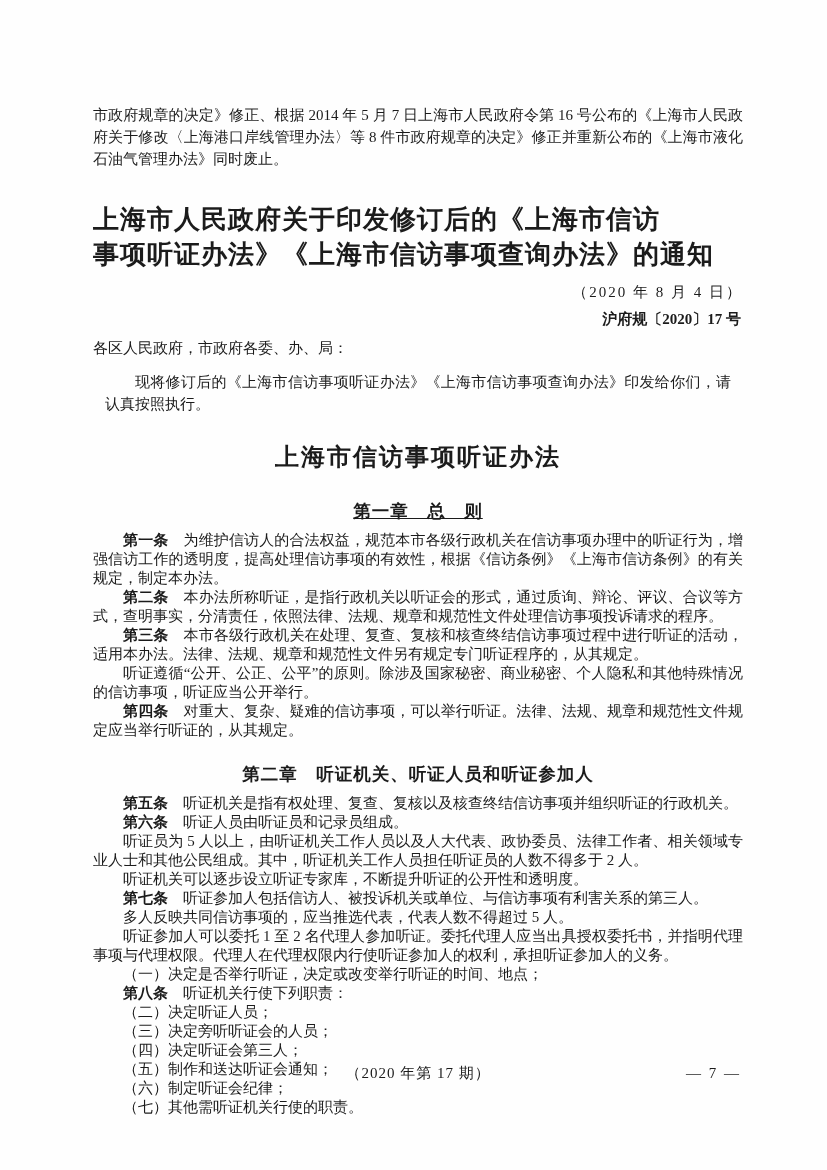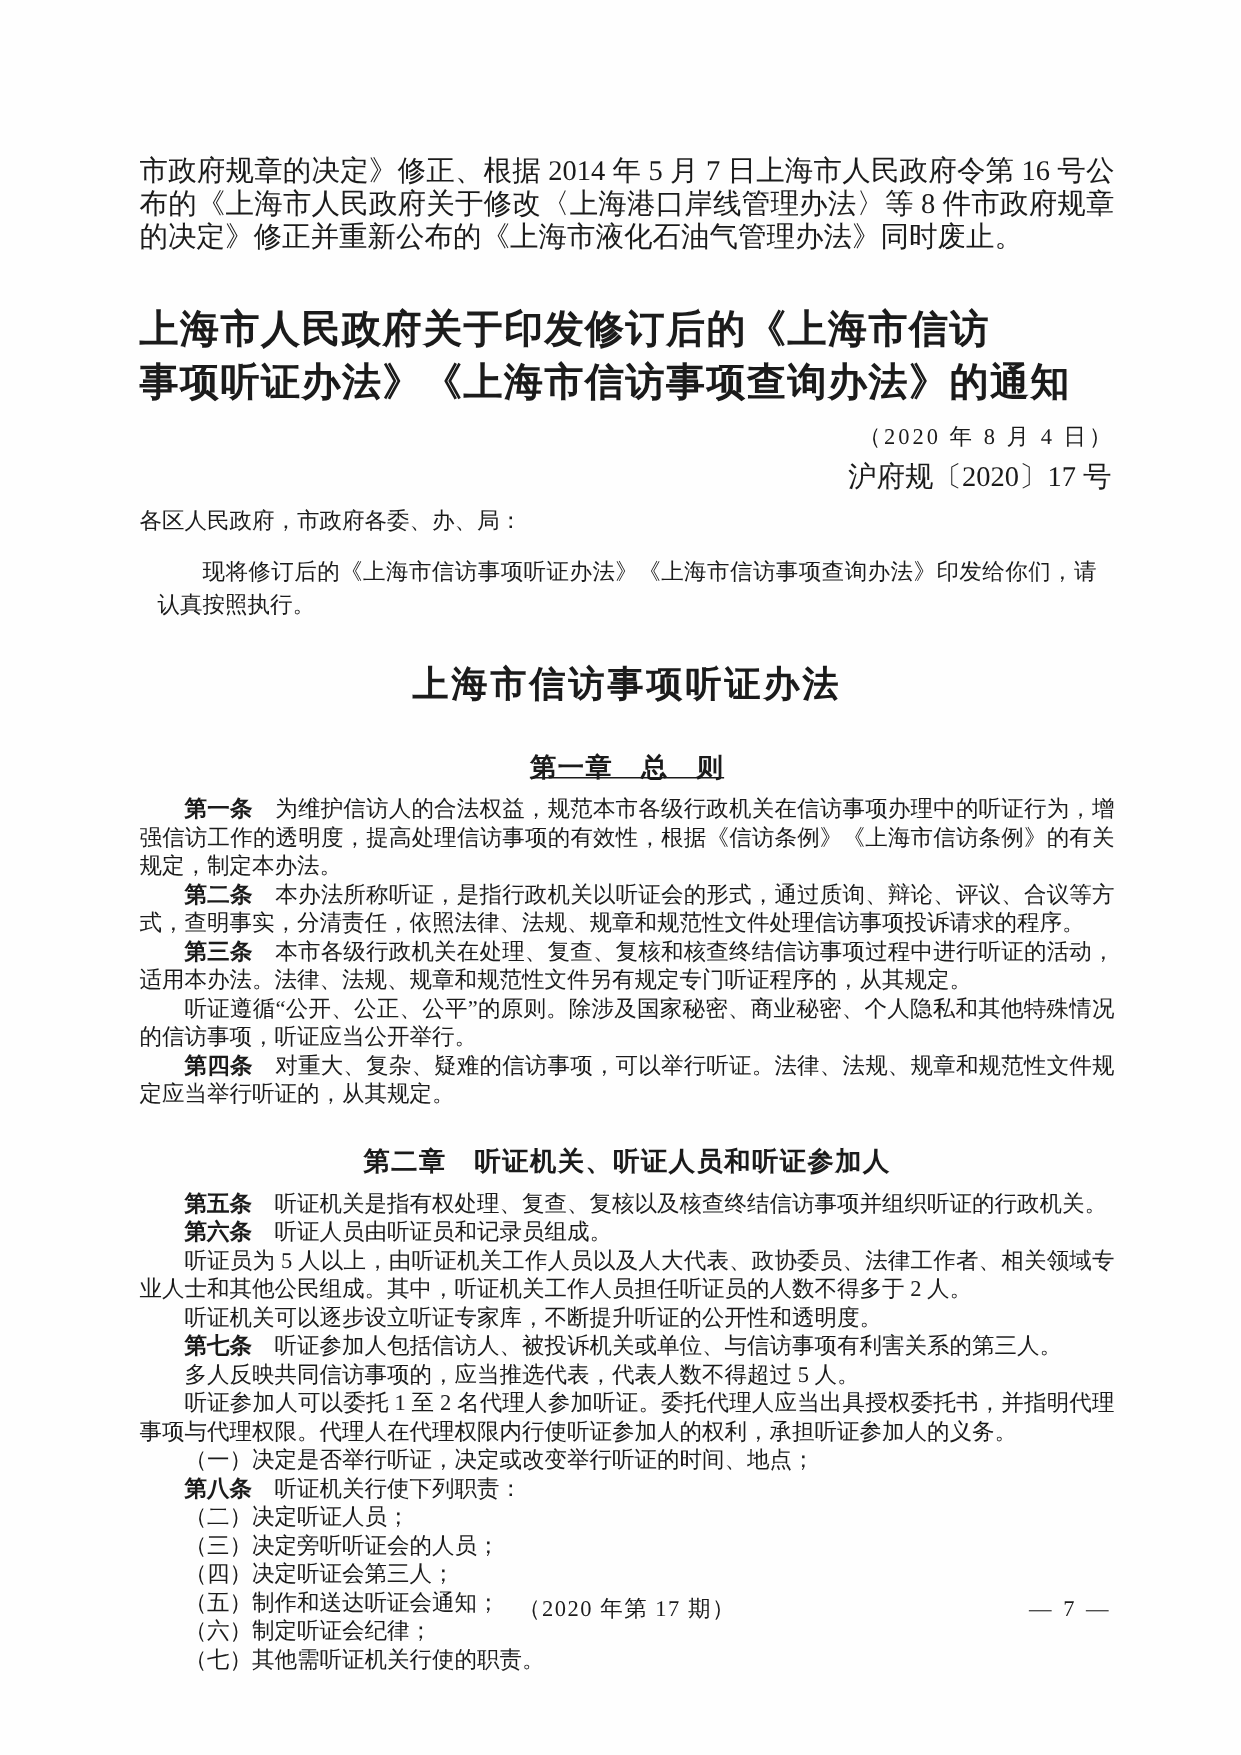--- a/index.html
+++ b/index.html
@@ -20,21 +20,21 @@
   .content {
     position: absolute;
     left: 93px;
     top: 0;
     width: 650px;
   }
   
   .intro {
     margin: 0;
     padding-top: 104px;
-    font-size: 19px;
+    font-size: 15px;
     line-height: 22px;
     text-align: justify;
     text-justify: inter-ideograph;
   }
   
   .notice-title {
     margin: 32px 0 0 0;
     text-align: left;
     font-weight: bold;
     font-size: 26px;
@@ -48,23 +48,24 @@
   .notice-date {
     margin-top: 9px;
     text-align: right;
     font-size: 15px;
     line-height: 22px;
     letter-spacing: 2px;
   }
   .doc-number {
     margin-top: 5px;
     text-align: right;
-    font-size: 19px;
+    font-size: 15px;
     line-height: 22px;
     padding-right: 2px;
+    font-weight: bold;
   }
   .salutation {
     margin: 7px 0 0 0;
     font-size: 15px;
     line-height: 22px;
   }
   .notice-body {
     margin: 12px;
     font-size: 15px;
     line-height: 22px;

